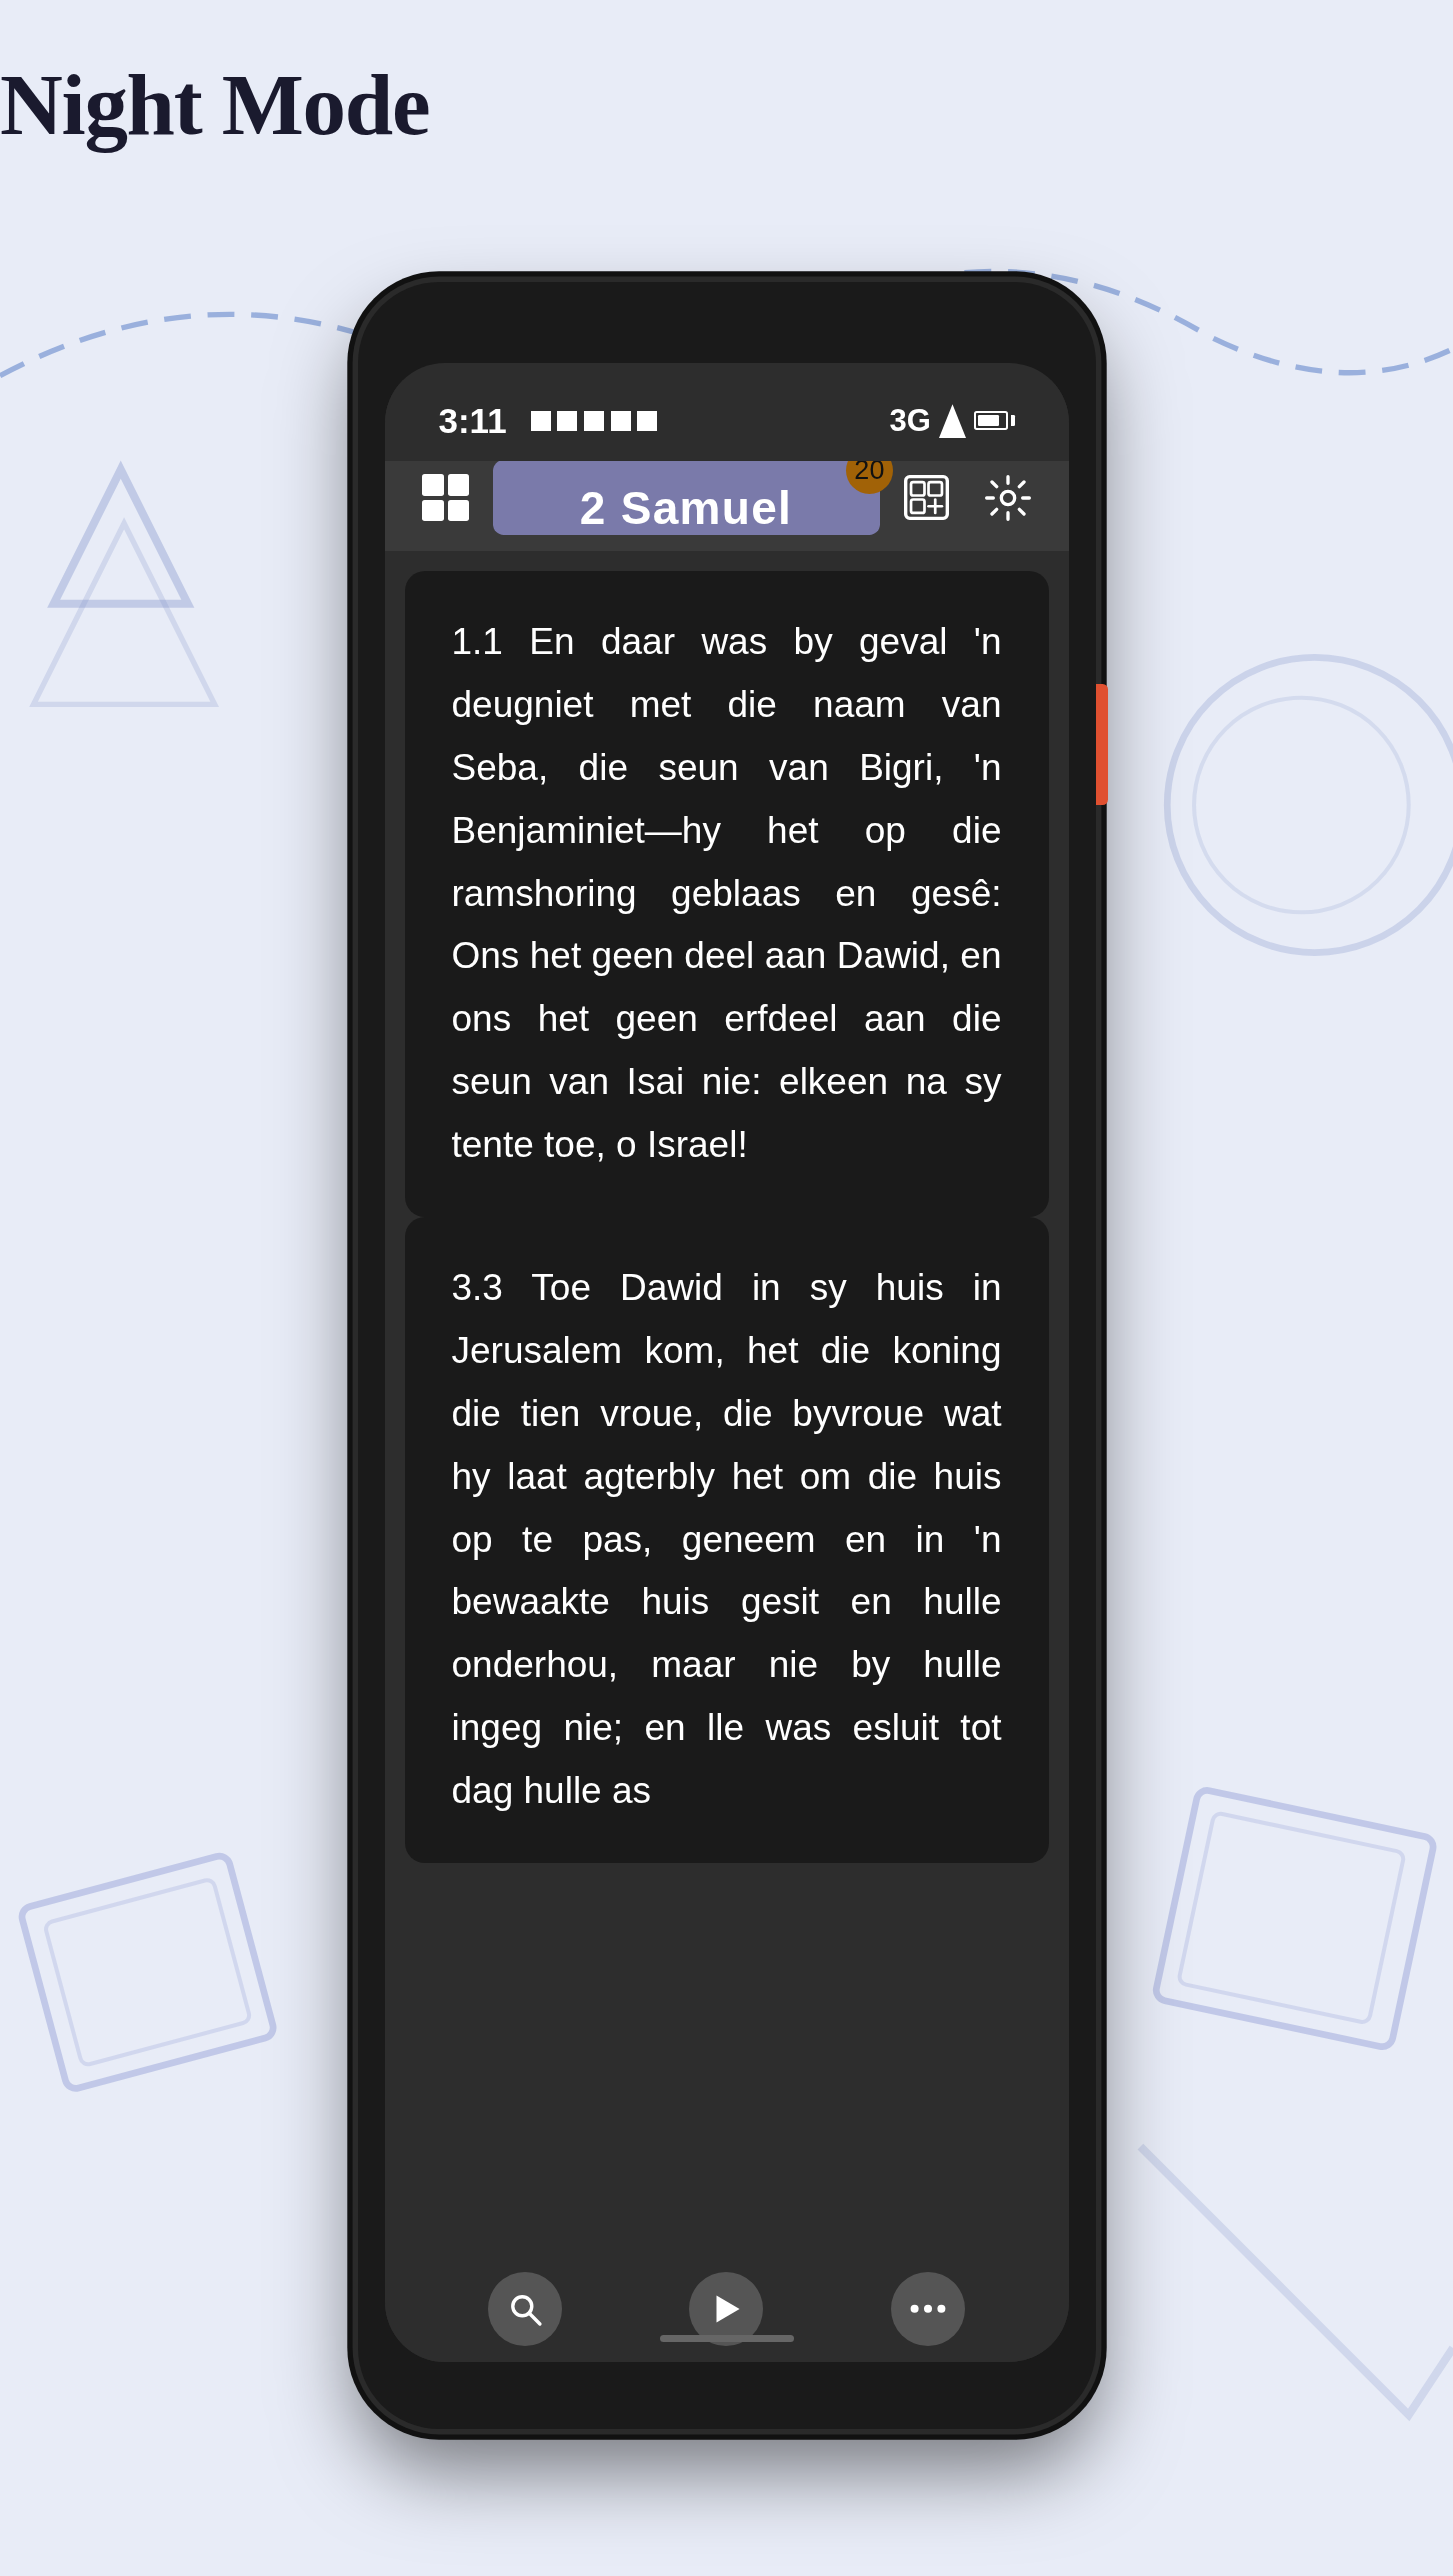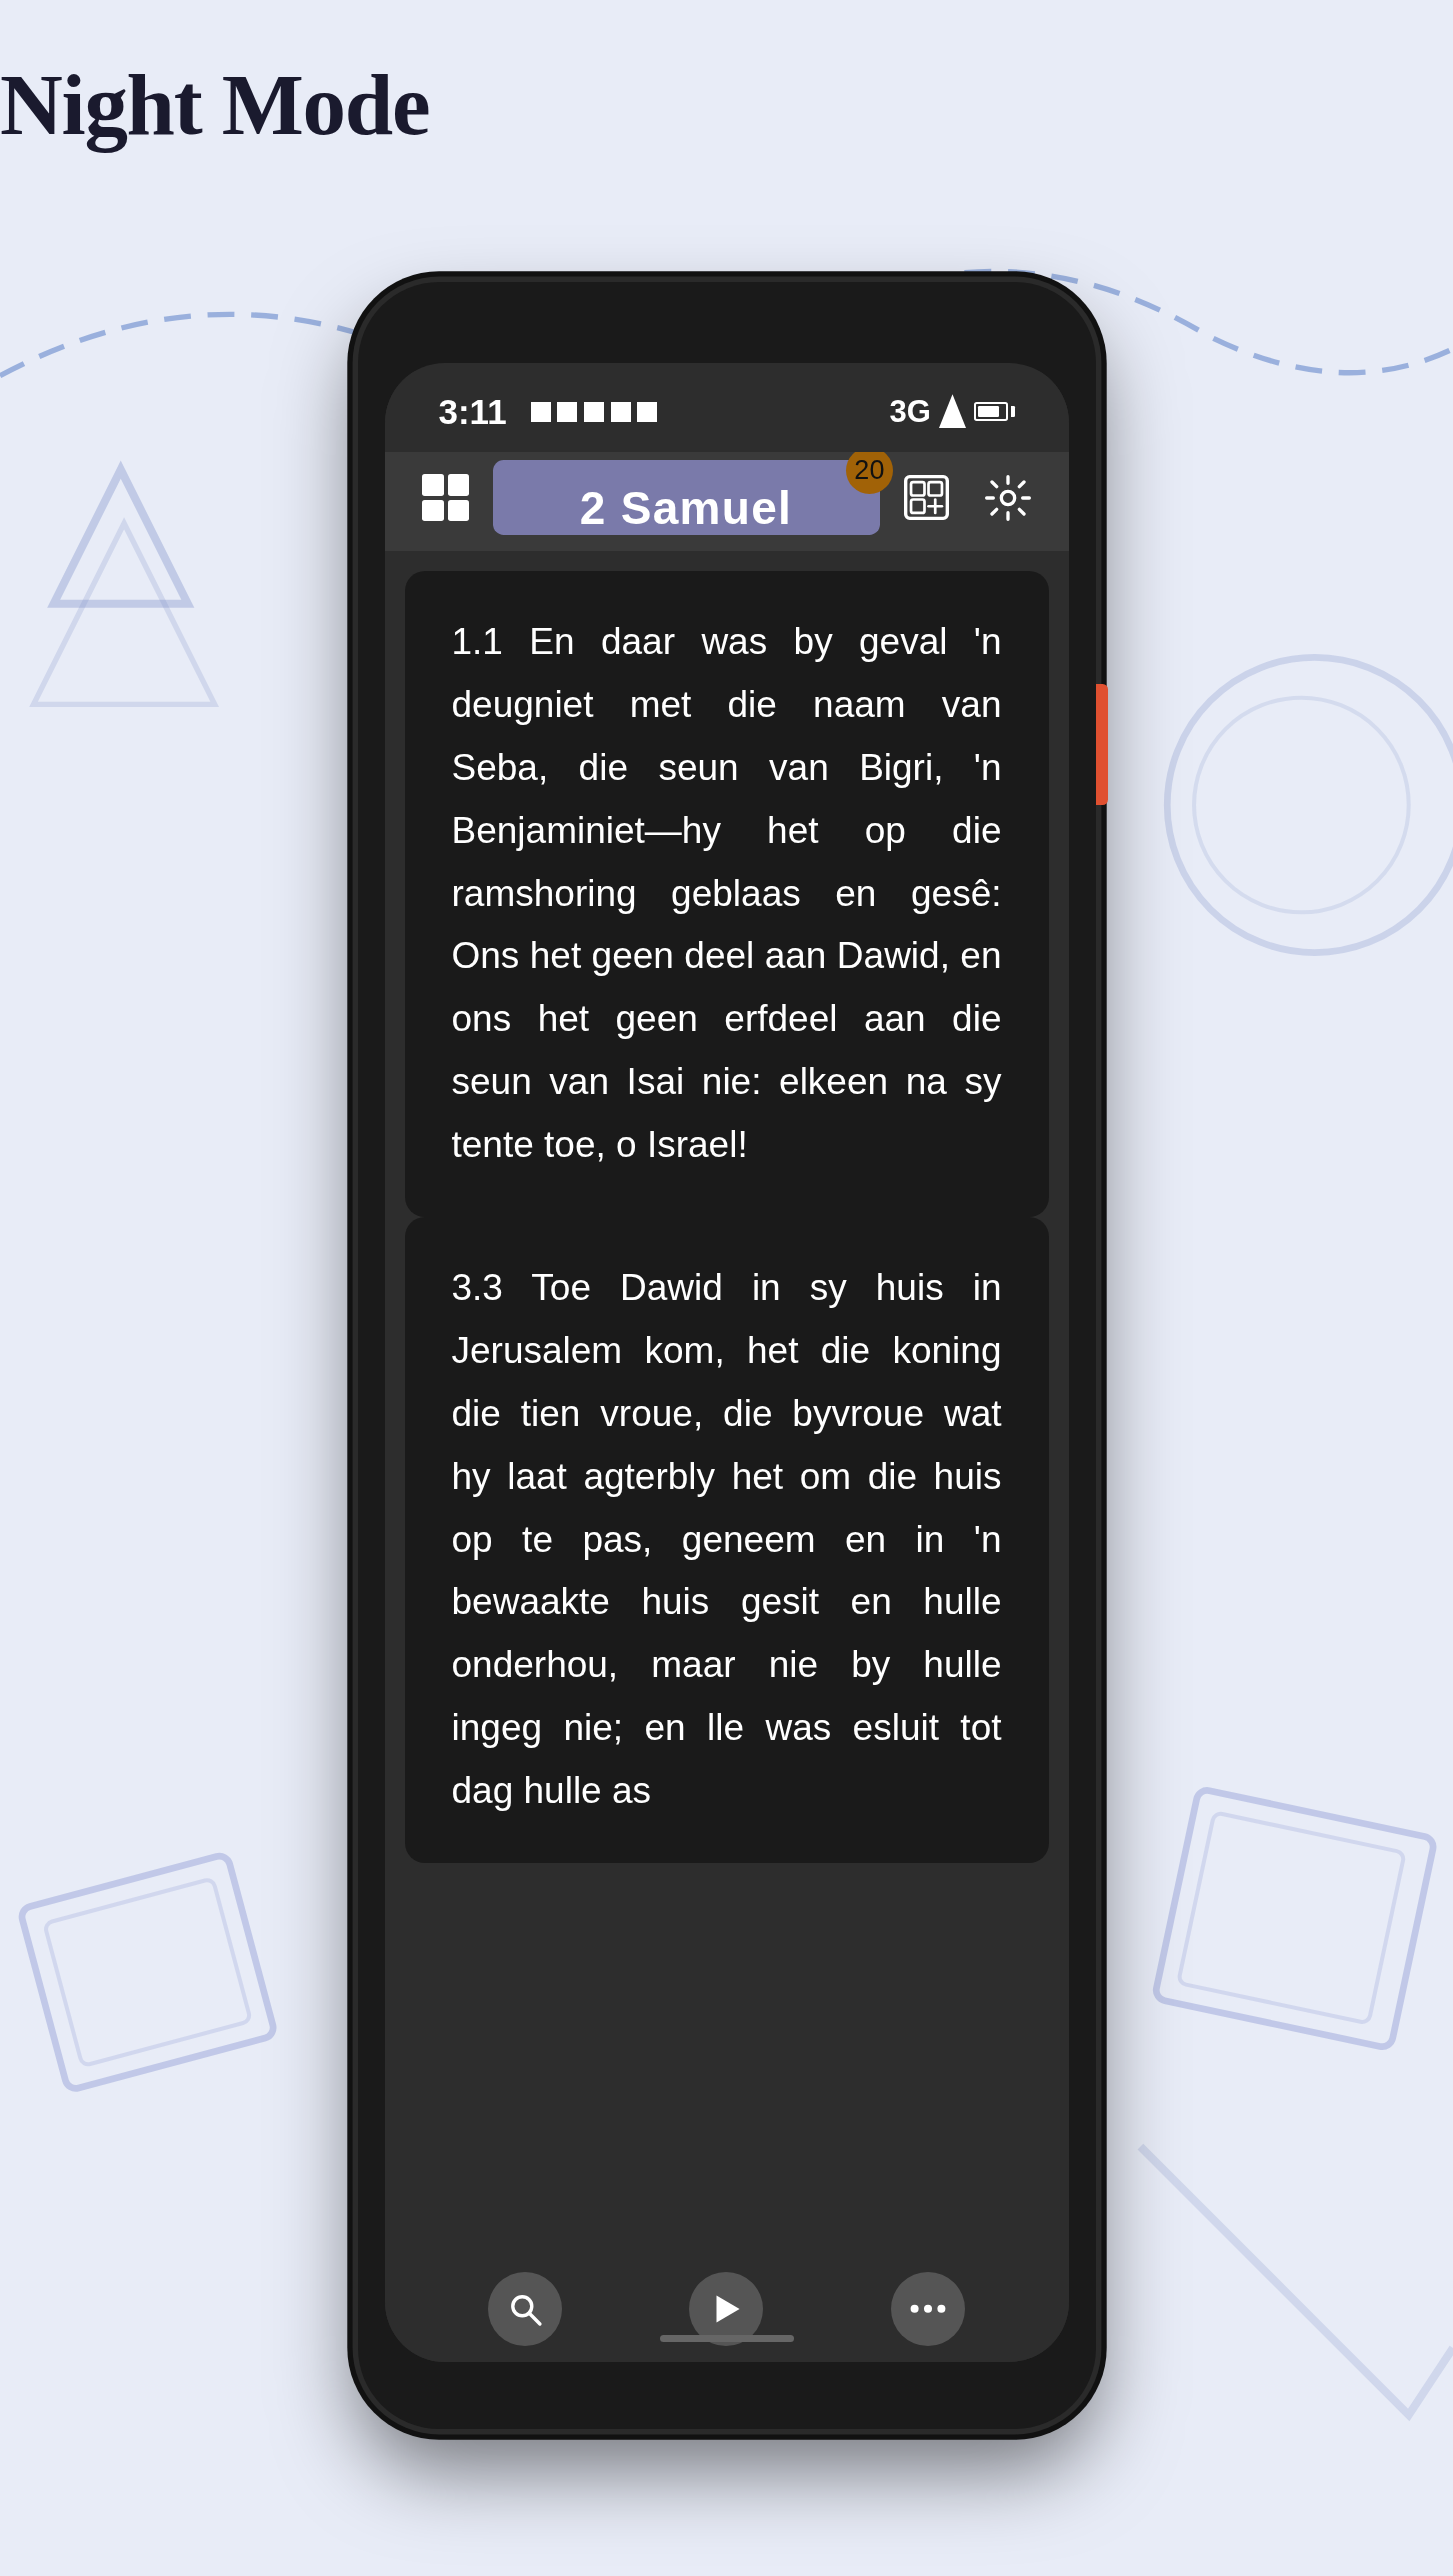--- a/index.html
+++ b/index.html
@@ -57,21 +57,21 @@
       right: 27px;
       bottom: 67px;
       background: #2d2d2d;
       border-radius: 60px;
       overflow: hidden;
     }
 
     
     .status-bar {
       position: absolute;
-      top: 8px;
+      top: 17px;
       left: 0;
       right: 0;
       height: 81px;
       background: #2d2d2d;
       display: flex;
       align-items: center;
       justify-content: space-between;
       padding: 0 54px;
       z-index: 10;
     }
@@ -90,20 +90,21 @@
     }
 
     .sq {
       width: 20px;
       height: 20px;
       background: white;
     }
 
     .status-icons-right {
       display: flex;
+      align-items: center;
       gap: 8px;
       color: white;
       font-size: 31px;
       font-family: Arial, sans-serif;
       font-weight: 600;
     }
 
     
     .notch {
       position: absolute;

